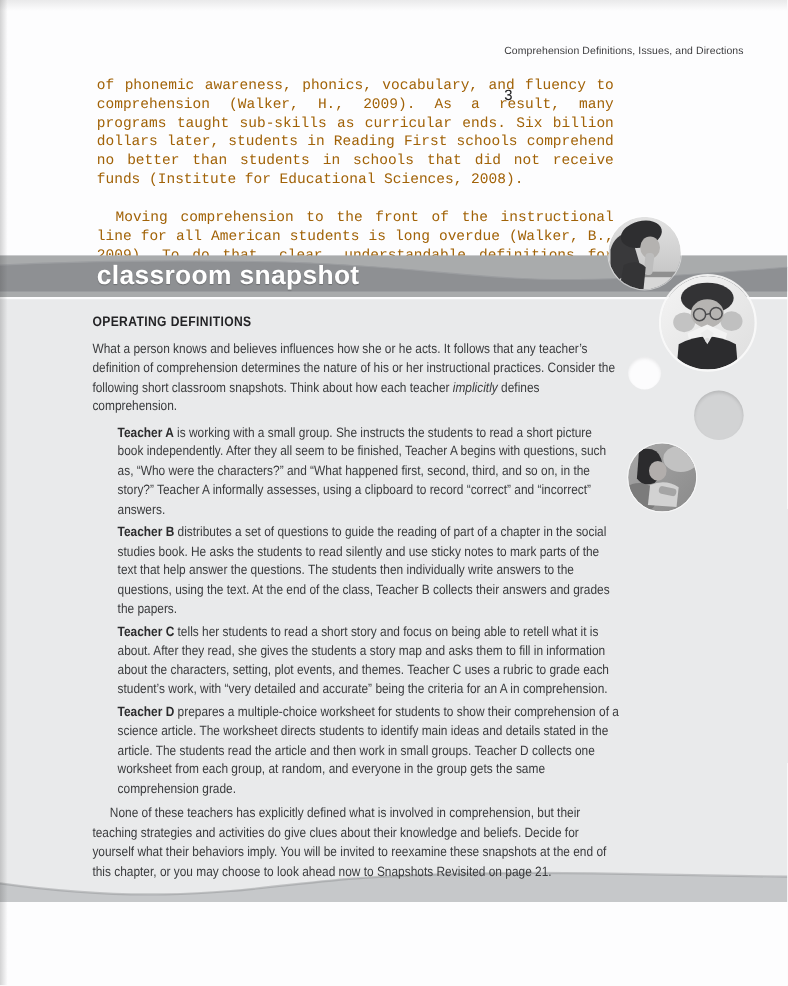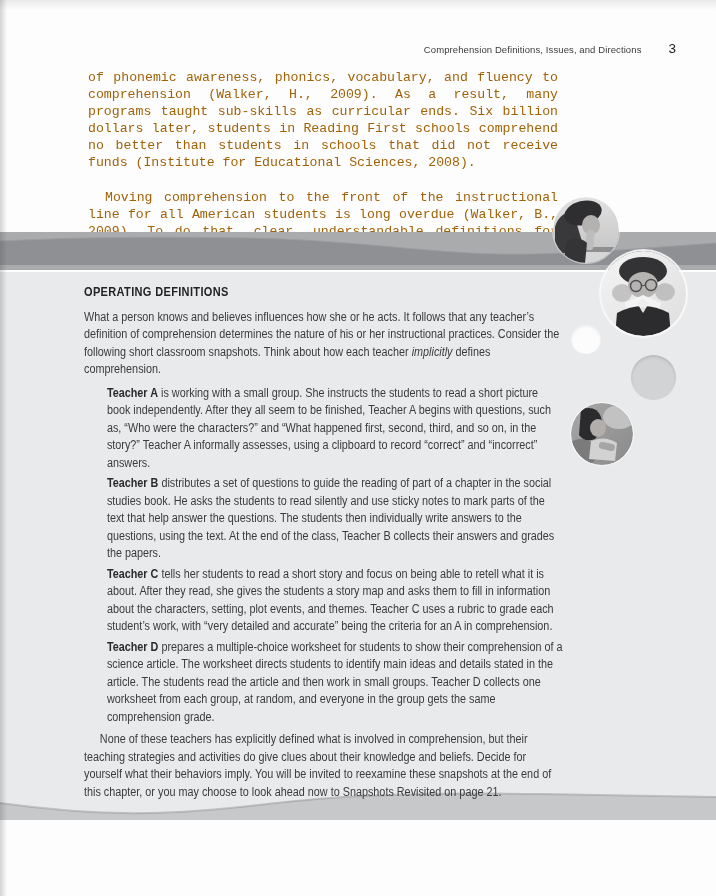--- a/index.html
+++ b/index.html
@@ -8,21 +8,21 @@
     background:#fdfdfe;font-family:"Liberation Sans",sans-serif;
   }
   
   .edge-left{position:absolute;left:0;top:0;width:7px;height:896px;z-index:40;
     background:linear-gradient(90deg,rgba(60,60,60,.22),rgba(60,60,60,0));pointer-events:none;}
   .edge-top{position:absolute;left:0;top:0;width:716px;height:10px;z-index:40;
     background:linear-gradient(180deg,rgba(60,60,60,.10),rgba(60,60,60,0));pointer-events:none;}
 
   
   .running-head{position:absolute;top:41px;right:40px;z-index:5;
-    display:flex;align-items:baseline;gap:27px;}
+    display:flex;align-items:baseline;gap:27px;flex-direction:column;}
   .rh-title{font-size:9.5px;color:#3b3b3d;letter-spacing:.1px;}
   .rh-num{font-size:13.5px;color:#1c1c1e;}
 
   
   .serif-block{position:absolute;left:88px;top:69px;width:470px;z-index:5;
     font-family:Liberation Mono, monospace;font-size:13.2px;line-height:17px;
     color:#a16207;text-align:justify;}
   .serif-block p{margin:0;}
   .serif-block p.indent{text-indent:17px;margin-top:18px;}
 
@@ -79,20 +79,21 @@
   </div>
 
   <div class="content-bg"></div>
 
   <div class="banner">
     <svg width="716" height="38" viewBox="0 0 716 38">
       <rect x="0" y="0" width="716" height="38" fill="#a9abac"></rect>
       <path d="M0,9 C60,6 140,4 250,6 C340,8 400,17 470,21 C540,25 620,18 716,11 L716,33 L0,33 Z" fill="#8e9093"></path>
       <path d="M0,9 C60,6 140,4 250,6 C340,8 400,17 470,21 C540,25 620,18 716,11" fill="none" stroke="#9b9da0" stroke-width="1"></path>
     </svg>
+    <div class="banner-title">classroom snapshot</div>
   </div>
 
   <div class="circ c-photo1 photo">
     <svg width="66" height="66" viewBox="0 0 66 66">
       <defs>
         <clipPath id="cp1">
             <circle cx="33" cy="33" r="33"></circle>
           </clipPath>
         <linearGradient id="g1" x1="0" y1="0" x2="0" y2="1">
           <stop offset="0" stop-color="#e2e2e2"></stop>

